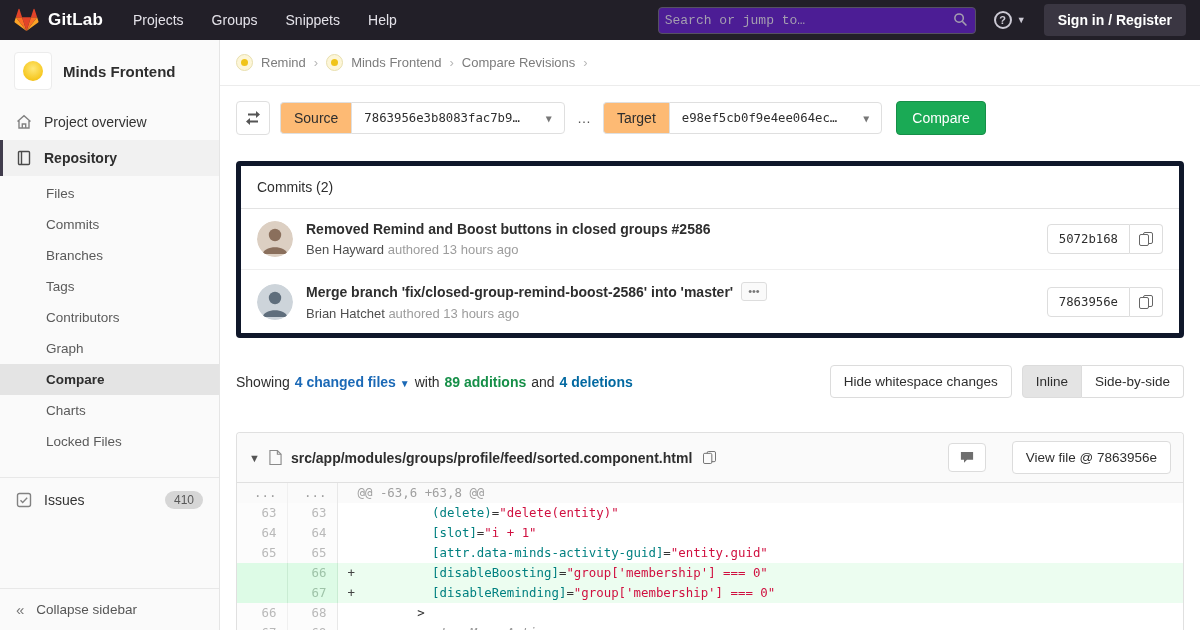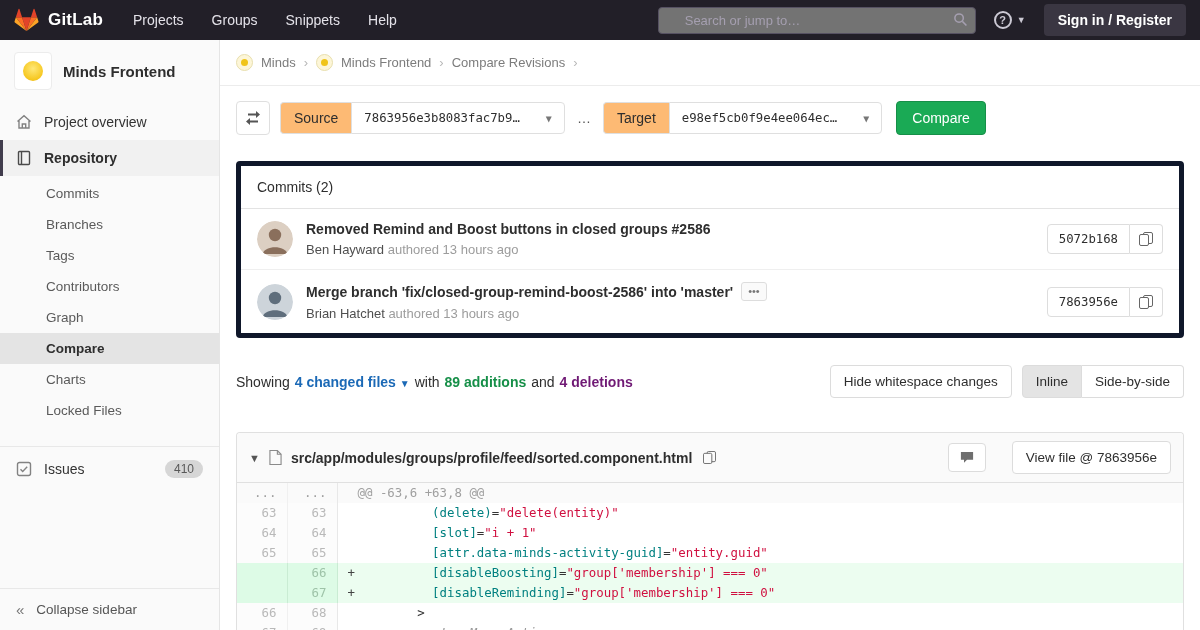--- a/index.html
+++ b/index.html
@@ -9,21 +9,21 @@
 
   
   .navbar{position:fixed;top:0;left:0;right:0;height:40px;background:#221f28;display:flex;align-items:center;justify-content:space-between;padding:0 14px;z-index:100}
   .nav-left{display:flex;align-items:center;gap:30px}
   .brand{display:flex;align-items:center;gap:9px}
   .brand-text{color:#fff;font-weight:bold;font-size:17px;letter-spacing:.2px}
   .nav-menu{display:flex;gap:28px}
   .nav-menu a{color:#e4e2e9;font-size:14px}
   .nav-right{display:flex;align-items:center;gap:18px}
   .search-box{position:relative;width:318px}
-  .search-box input{width:100%;height:27px;background:#737373;border:1px solid #565162;border-radius:4px;color:#d8d6de;padding:0 30px 0 26px;font-size:13px;font-family:Liberation Sans, sans-serif}
+  .search-box input{width:100%;height:27px;background:#4c1d95;border:1px solid #565162;border-radius:4px;color:#d8d6de;padding:0 30px 0 6px;font-size:13px;font-family:Liberation Mono, monospace}
   .search-box input::placeholder{color:#a59fb0}
   .search-icon{position:absolute;right:8px;top:5px;line-height:0}
   .help-menu{display:flex;align-items:center;gap:5px;color:#ccc9d4}
   .qmark{width:18px;height:18px;border:2px solid #ccc9d4;border-radius:50%;font-size:11px;font-weight:bold;display:flex;align-items:center;justify-content:center}
   .chev{font-size:9px}
   .signin{background:#3a3642;color:#fff;font-weight:bold;font-size:14px;padding:8px 14px;border-radius:4px}
 
   
   .sidebar{position:fixed;top:40px;left:0;bottom:0;width:220px;background:#fafafa;border-right:1px solid #e5e5e5;display:flex;flex-direction:column;z-index:50}
   .context-header{display:flex;align-items:center;gap:11px;padding:12px 14px 14px}
@@ -69,21 +69,21 @@
   .commit-meta .author{color:#4f4f4f}
   .sha-group{display:flex;flex:none}
   .sha-label{border:1px solid #ddd;border-radius:4px 0 0 4px;padding:7px 11px;font-family:"DejaVu Sans Mono",monospace;font-size:12.3px;color:#2e2e2e;background:#fff}
   .copy-btn{border:1px solid #ddd;border-left:none;border-radius:0 4px 4px 0;background:#fff;padding:7px 9px;display:flex;align-items:center;cursor:pointer}
 
   .diff-summary{display:flex;align-items:center;justify-content:space-between;padding:27px 16px 18px}
   .summary-text{font-size:14px;color:#2e2e2e;display:flex;align-items:center;gap:5px}
   .link-blue{color:#1b69b6;font-weight:bold}
   .link-blue .caret{font-size:10px}
   .text-green{color:#168f48;font-weight:bold}
-  .text-red{color:#701a75;font-weight:bold}
+  .text-red{color:#0369a1;font-weight:bold}
   .right-controls{display:flex;gap:10px;align-items:center}
   .btn{border:1px solid #dcdcdc;background:#fff;border-radius:4px;padding:8px 13px;font-size:13.5px;color:#2e2e2e;cursor:pointer;font-family:"Liberation Sans",sans-serif}
   .btn-group{display:flex}
   .btn-group .btn{border-radius:0;border-left:none}
   .btn-group .btn:first-child{border-radius:4px 0 0 4px;border-left:1px solid #dcdcdc}
   .btn-group .btn:last-child{border-radius:0 4px 4px 0}
   .btn.active{background:#e4e4e4}
 
   .diff-file{margin:16px 16px 0;border:1px solid #e0e0e0;border-bottom:none;border-radius:4px 4px 0 0}
   .diff-head{display:flex;align-items:center;gap:9px;background:#fafafa;border-bottom:1px solid #e0e0e0;padding:8px 12px;border-radius:4px 4px 0 0}
@@ -173,20 +173,21 @@
     <span style="line-height:0">
       <svg width="16" height="16" viewBox="0 0 16 16" fill="none" stroke="#4a4a4a" stroke-width="1.4">
           <rect x="2.5" y="1.5" width="11" height="13" rx="1"></rect>
           <path d="M5.5 1.5v13"></path>
         </svg>
     </span>
     <span>Repository</span>
   </a>
 
   <div class="sub-list">
+    <a class="sub-item">Files</a>
     <a class="sub-item">Commits</a>
     <a class="sub-item">Branches</a>
     <a class="sub-item">Tags</a>
     <a class="sub-item">Contributors</a>
     <a class="sub-item">Graph</a>
     <a class="sub-item active">Compare</a>
     <a class="sub-item">Charts</a>
     <a class="sub-item">Locked Files</a>
   </div>
 
@@ -206,21 +207,21 @@
     <span>Collapse sidebar</span>
   </a>
 </aside>
 
 <main class="main">
 
   <div class="breadcrumbs">
     <span class="crumb-avatar">
         <span class="dot"></span>
       </span>
-    <a>Minds</a>
+    <a>Remind</a>
     <span class="crumb-sep">›</span>
     <span class="crumb-avatar">
         <span class="dot"></span>
       </span>
     <a>Minds Frontend</a>
     <span class="crumb-sep">›</span>
     <a>Compare Revisions</a>
     <span class="crumb-sep">›</span>
   </div>
 

